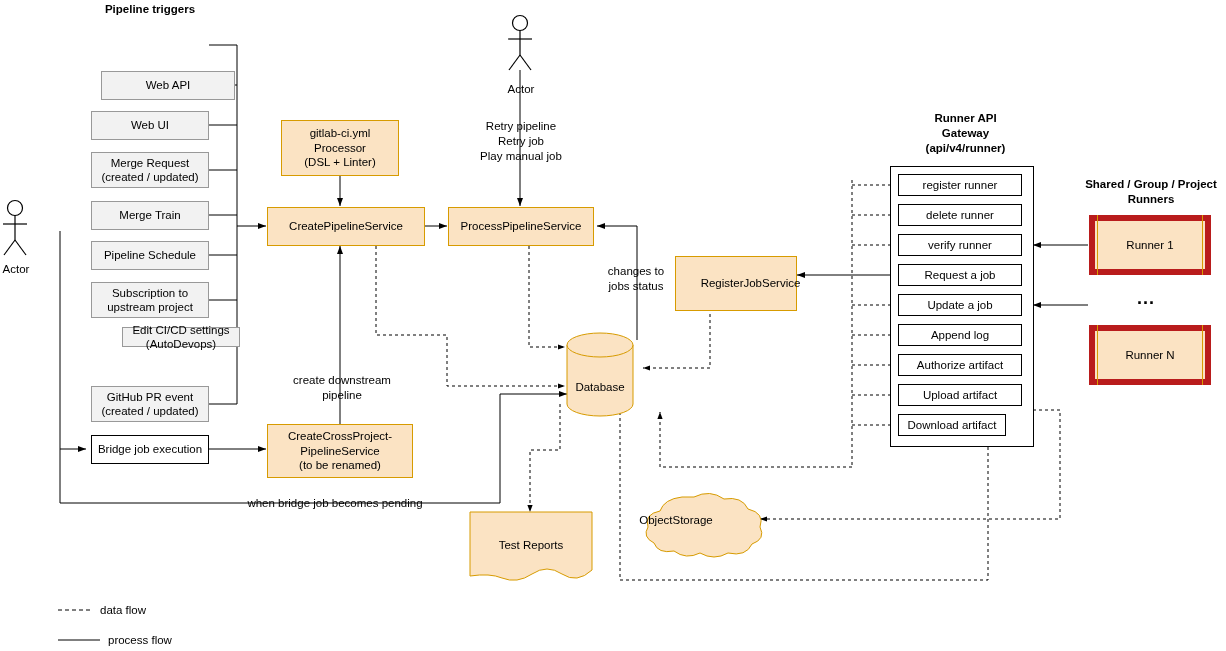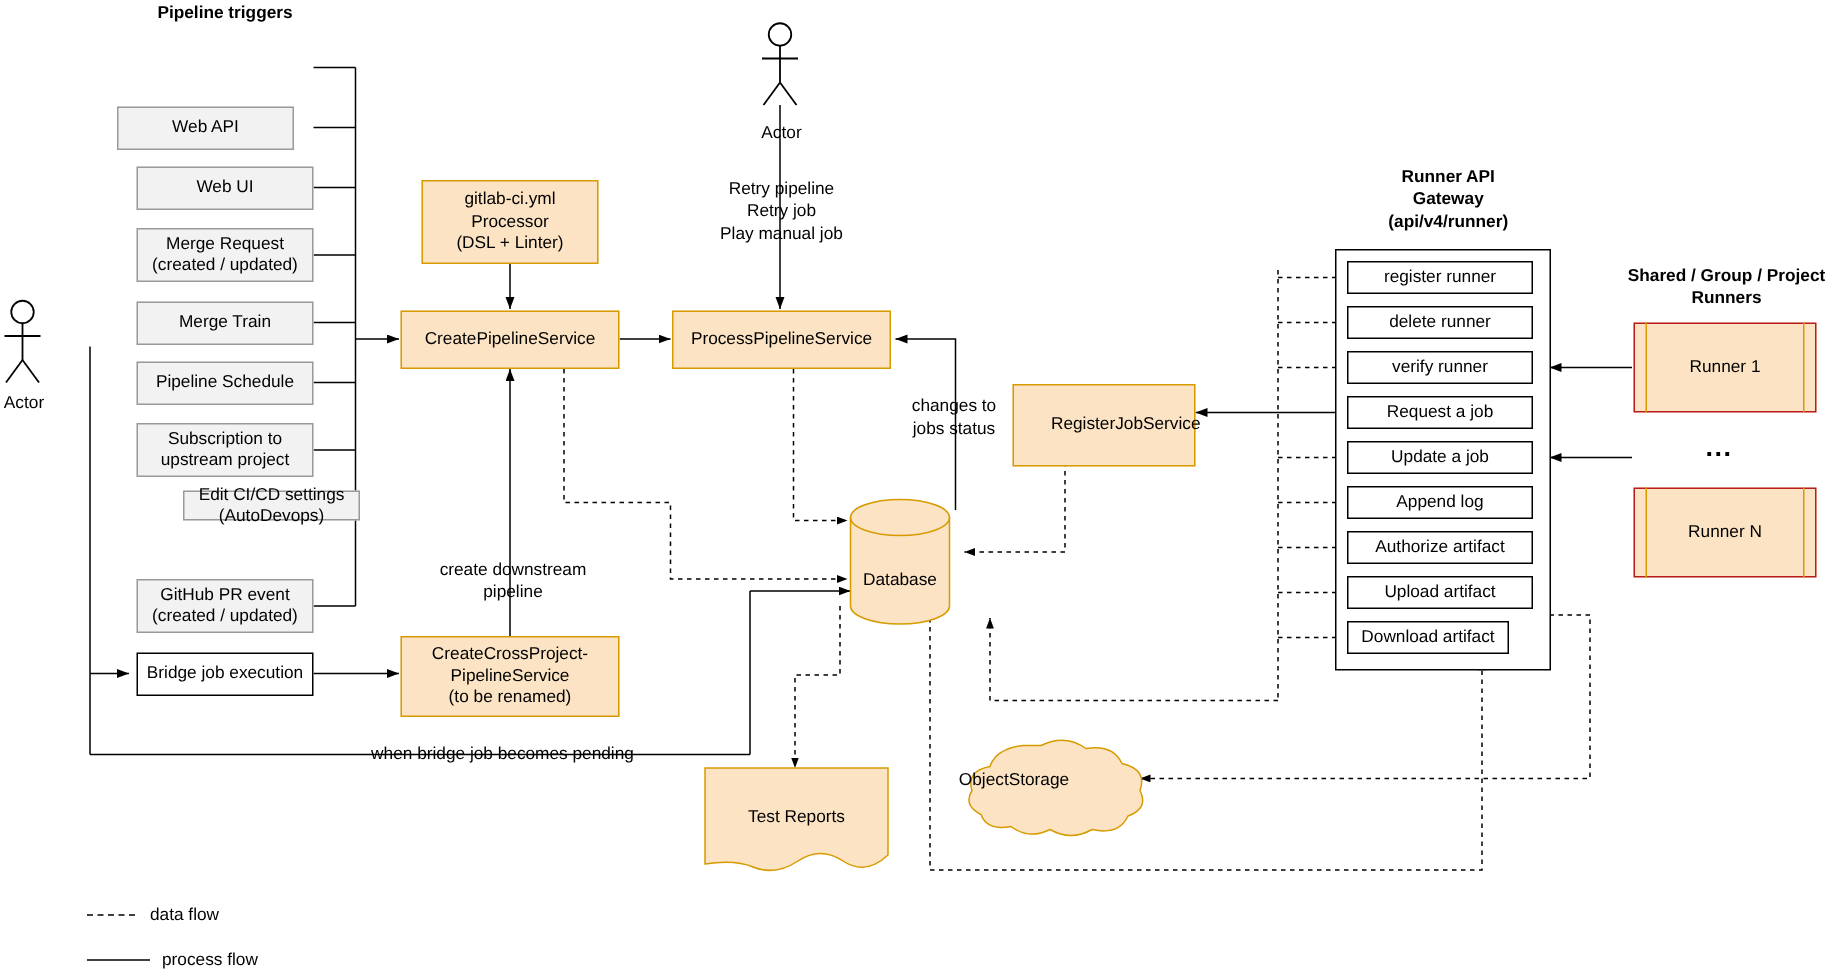--- a/index.html
+++ b/index.html
@@ -42,21 +42,21 @@
     border: 1px solid #000000;
     font-size: 11.5px;
   }
   .orange-box {
     background: #fbe3c3;
     border: 1px solid #d79b00;
     font-size: 11.5px;
   }
   .runner-box {
     background: #fbe3c3;
-    border: 1px solid #b91c1c;
+    border: 6px solid #b91c1c;
     font-size: 11.5px;
   }
   .gateway-frame {
     position: absolute;
     background: #ffffff;
     border: 1px solid #000000;
     box-sizing: border-box;
   }
   .label {
     position: absolute;
@@ -244,38 +244,38 @@
 pipeline</div>
   <div class="label" style="left:240px; top:496px; width:190px;">when bridge job becomes pending</div>
 
   <div class="label bold" style="left:898px; top:111px; width:135px;">Runner API
 Gateway
 (api/v4/runner)</div>
   <div class="label bold" style="left:1078px; top:177px; width:146px;">Shared / Group / Project
 Runners</div>
   <div class="dots" style="left:1137px; top:288px;">...</div>
 
-  <div class="node trigger-box" style="left:78px; top:71px; width:118px; height:29px;">Web API</div>
+  <div class="node trigger-box" style="left:101px; top:71px; width:134px; height:29px;">Web API</div>
   <div class="node trigger-box" style="left:91px; top:111px; width:118px; height:29px;">Web UI</div>
   <div class="node trigger-box" style="left:91px; top:152px; width:118px; height:36px;">Merge Request
 (created / updated)</div>
   <div class="node trigger-box" style="left:91px; top:201px; width:118px; height:29px;">Merge Train</div>
   <div class="node trigger-box" style="left:91px; top:241px; width:118px; height:29px;">Pipeline Schedule</div>
   <div class="node trigger-box" style="left:91px; top:282px; width:118px; height:36px;">Subscription to
 upstream project</div>
   <div class="node trigger-box" style="left:91px; top:327px; width:118px; height:20px;margin-left:31px;">Edit CI/CD settings
 (AutoDevops)</div>
   <div class="node trigger-box" style="left:91px; top:386px; width:118px; height:36px;">GitHub PR event
 (created / updated)</div>
   <div class="node plain-box" style="left:91px; top:435px; width:118px; height:29px;">Bridge job execution</div>
 
   <div class="node orange-box" style="left:281px; top:120px; width:118px; height:56px;">gitlab-ci.yml
 Processor
 (DSL + Linter)</div>
-  <div class="node orange-box" style="left:267px; top:207px; width:146px; height:39px;">CreatePipelineService</div>
+  <div class="node orange-box" style="left:267px; top:207px; width:158px; height:39px;">CreatePipelineService</div>
   <div class="node orange-box" style="left:448px; top:207px; width:146px; height:39px;">ProcessPipelineService</div>
   <div class="node orange-box" style="left:675px; top:256px; width:122px; height:55px;padding-left:29px;">RegisterJobService</div>
   <div class="node orange-box" style="left:267px; top:424px; width:146px; height:54px;">CreateCrossProject-
 PipelineService
 (to be renamed)</div>
 
   <div class="label" style="left:567px; top:380px; width:66px;">Database</div>
   <div class="label" style="left:470px; top:538px; width:122px;">Test Reports</div>
   <div class="label" style="left:626px; top:513px; width:100px;text-align:center;">ObjectStorage</div>
 

